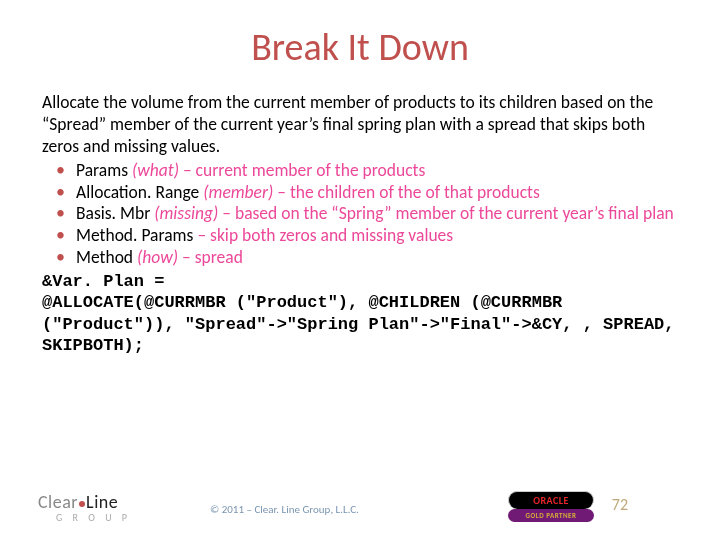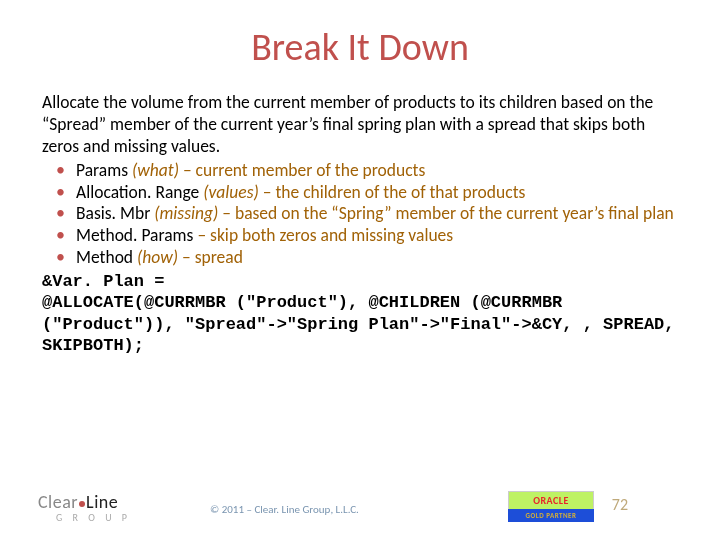--- a/index.html
+++ b/index.html
@@ -1,53 +1,53 @@
 <!DOCTYPE html>
 <html><head>
 <meta charset="utf-8">
 <style>
-  * { box-sizing: border-box; margin: 0; padding: 0; }
+  * { box-sizing: border-box; margin: 0; padding: 0; border-radius: 28px; }
   html, body { width: 720px; height: 540px; font-family: Calibri, Arial, sans-serif; background: #fff; color: #000; position: relative; }
   .slide { width: 720px; height: 540px; padding: 20px 42px 0 42px; position: relative; }
   .title { font-size: 38px; color: #c0504d; text-align: center; margin-top: 4px; margin-bottom: 22px; font-weight: 400; }
   .body { font-size: 17.5px; line-height: 1.25; color: #000; }
   .intro { margin-bottom: 2px; }
   ul { list-style: none; margin: 0; padding: 0; }
   li { position: relative; padding-left: 28px; margin-left: 6px; }
   li::before { content: "•"; position: absolute; left: 8px; color: #c0504d; font-size: 18px; line-height: 1.2; }
-  .green { color: #a16207; }
+  .green { color: #ec4899; }
   .ital { font-style: italic; }
   .code { font-family: "Courier New", monospace; font-weight: bold; font-size: 17px; line-height: 1.25; margin-top: 2px; }
   .footer { position: absolute; bottom: 10px; left: 0; width: 636px; height: 40px; }
   .logo-left { position: absolute; left: 38px; bottom: 6px; font-size: 18px; font-weight: 300; letter-spacing: 0.5px; }
   .logo-left .clear { color: #888; }
   .logo-left .dot { display:inline-block; width:6px; height:6px; background:#c0504d; border-radius:50%; vertical-align: middle; margin: 0 1px; }
   .logo-left .line { color: #222; font-weight: 400; }
   .logo-left .sub { display:block; font-size:10px; color:#aaa; letter-spacing:4px; margin-top:-2px; margin-left:18px; }
   .copyright { position: absolute; left: 210px; bottom: 14px; font-size: 11px; color: #7a95b0; }
   .oracle { position: absolute; right: 42px; bottom: 8px; width: 86px; }
-  .oracle-top { background:#bef264; border:1px solid #ccc; border-bottom:none; color:#e8252a; font-weight:bold; font-size:10px; text-align:center; padding:2px 0; letter-spacing:0.5px; }
-  .oracle-bot { background:#1d4ed8; color:#d4af37; font-size:7px; text-align:center; padding:2px 0; letter-spacing:0.5px; font-weight:bold; }
+  .oracle-top { background:#000000; border:1px solid #ccc; border-bottom:none; color:#e8252a; font-weight:bold; font-size:10px; text-align:center; padding:2px 0; letter-spacing:0.5px; }
+  .oracle-bot { background:#701a75; color:#d4af37; font-size:7px; text-align:center; padding:2px 0; letter-spacing:0.5px; font-weight:bold; }
   .pagenum { position:absolute; right: 8px; bottom: 16px; font-size: 16px; color: #bfa97a; }
 </style>
 </head>
 <body>
 
 <div class="slide">
   <h1 class="title">Break It Down</h1>
 
   <div class="body">
     <p class="intro">Allocate the volume from the current member of products to its children based on the “Spread” member of the current year’s final spring plan with a spread that skips both zeros and missing values.</p>
 
     <ul>
       <li>
         <span>Params </span><span class="green ital">(what)</span><span class="green"> – current member of the products</span>
       </li>
       <li>
-        <span>Allocation. Range </span><span class="green ital">(values)</span><span class="green"> – the children of the of that products</span>
+        <span>Allocation. Range </span><span class="green ital">(member)</span><span class="green"> – the children of the of that products</span>
       </li>
       <li>
         <span>Basis. Mbr </span><span class="green ital">(missing)</span><span class="green"> – based on the “Spring” member of the current year’s final plan</span>
       </li>
       <li>
         <span>Method. Params </span><span class="green ital"></span><span class="green">– skip both zeros and missing values</span>
       </li>
       <li>
         <span>Method </span><span class="green ital">(how)</span><span class="green"> – spread</span>
       </li>

